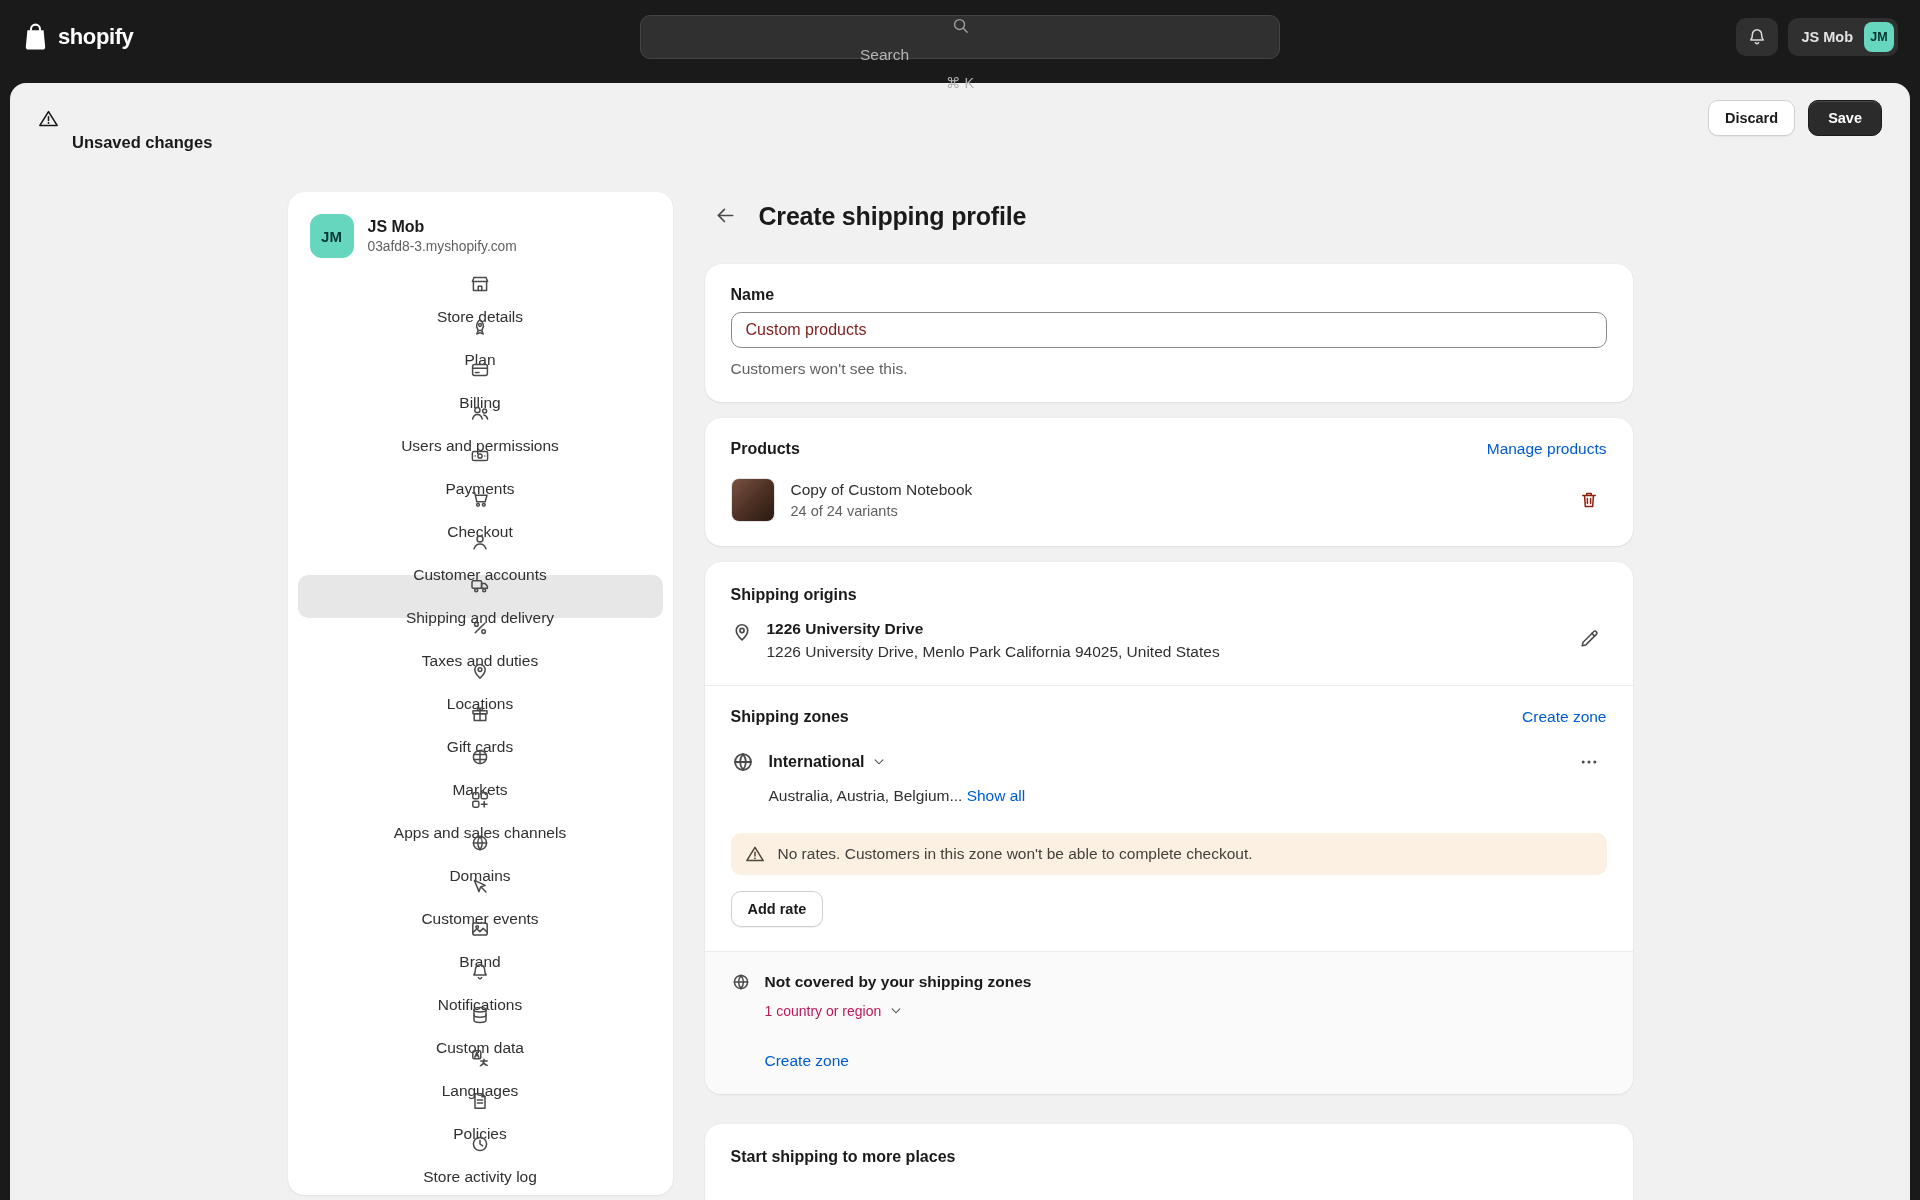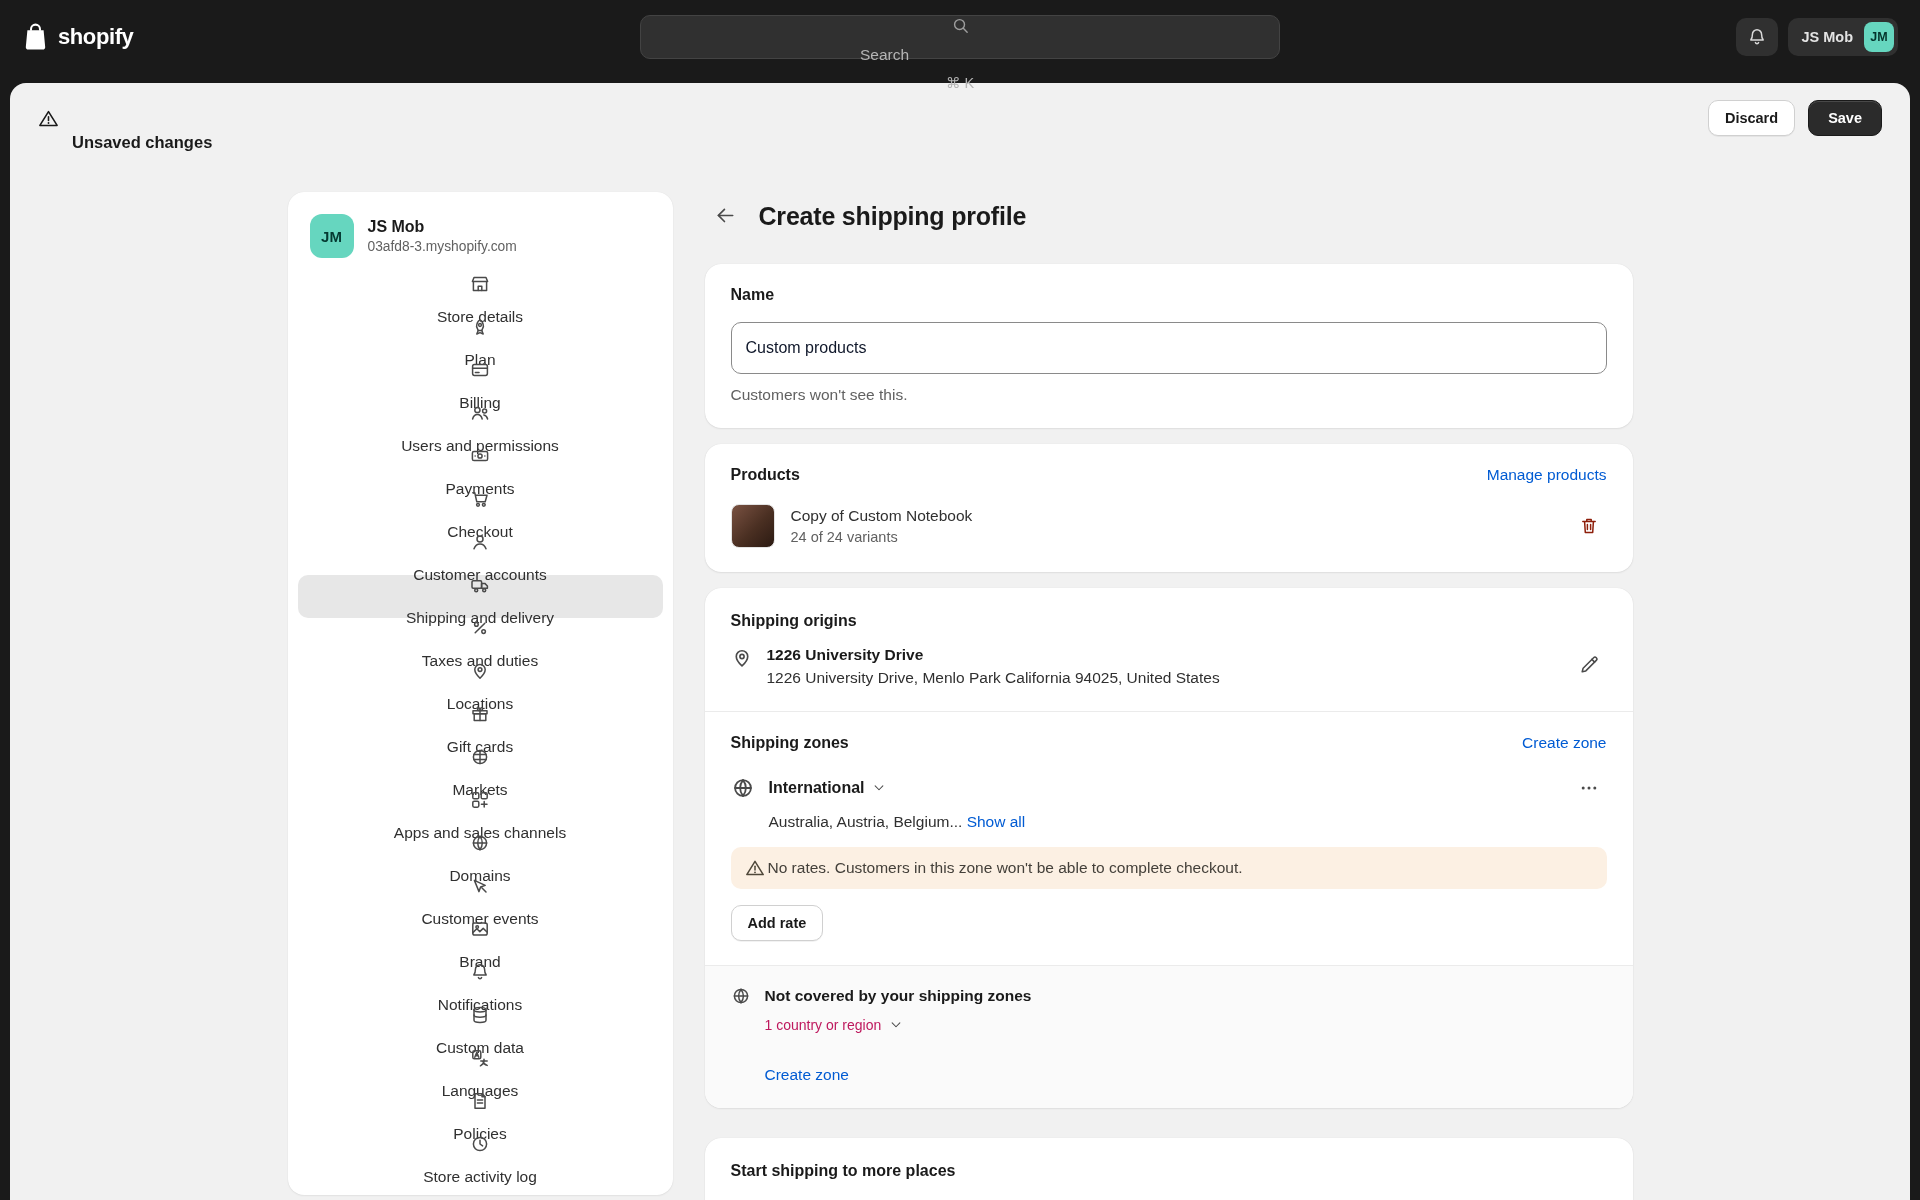--- a/index.html
+++ b/index.html
@@ -106,22 +106,22 @@
   .card {
     background:#fff; border-radius:16px;
     box-shadow:0 1px 2px rgba(0,0,0,.07), 0 0 1px rgba(0,0,0,.12);
   }
   .card-pad { padding:22px 26px 24px; }
   .card-title { font-size:16px; font-weight:700; color:#1a1a1a; }
   .card-head { display:flex; align-items:center; justify-content:space-between; }
   .link { color:var(--accent,#005bd3); font-size:15.5px; text-decoration:none; cursor:pointer; }
 
   .text-field {
-    margin-top:18px; width:100%; height:52px; border:1px solid #8a8a8a; border-radius:10px;
-    padding:0 14px; font-size:16px; color:#0f172a; font-family:inherit; background:#fff; outline:none;
+    margin-top:8px; width:100%; height:36px; border:1px solid #8a8a8a; border-radius:10px;
+    padding:0 14px; font-size:16px; color:#7f1d1d; font-family:inherit; background:#fff; outline:none;
   }
   .helper { margin-top:12px; font-size:15.5px; color:#616161; }
 
   .product-row { margin-top:20px; display:flex; align-items:center; gap:16px; }
   .product-thumb {
     width:44px; height:44px; border-radius:8px; border:1px solid #e3e3e3;
     background:linear-gradient(135deg,#7a5242 0%,#4a2f22 55%,#2b1a12 100%);
   }
   .product-name { font-size:15.5px; color:#303030; }
   .product-variants { font-size:14.5px; color:#616161; margin-top:4px; }
@@ -139,22 +139,22 @@
   .divider { height:1px; background:#ebebeb; }
 
   .section-zones { padding:22px 26px 24px; }
   .zone-row { margin-top:18px; display:flex; align-items:center; gap:14px; }
   .zone-row .i { color:#4a4a4a; }
   .zone-disclosure { display:flex; align-items:center; gap:7px; cursor:pointer; background:none; border:none; font-family:inherit; padding:0; }
   .zone-name { font-size:16px; font-weight:700; color:#1a1a1a; }
   .zone-disclosure .i { color:#4a4a4a; }
   .zone-countries { margin-left:38px; margin-top:7px; font-size:15.5px; color:#303030; }
   .banner {
-    margin-top:16px; background:var(--warning-bg,#fcf0e3); border-radius:10px;
-    padding:11px 14px; display:flex; align-items:center; gap:3px;
+    margin-top:28px; background:var(--warning-bg,#fcf0e3); border-radius:10px;
+    padding:11px 14px; display:flex; align-items:center; gap:13px;
   }
   .banner .i { color:#4f483a; }
   .banner-text { font-size:15.5px; color:#44403a; }
   .add-rate { margin-top:16px; display:inline-block; }
 
   .section-footer {
     border-top:1px solid #ebebeb; background:#fafafa; padding:20px 26px 24px;
     border-radius:0 0 16px 16px;
   }
   .footer-head { display:flex; align-items:center; gap:14px; }

